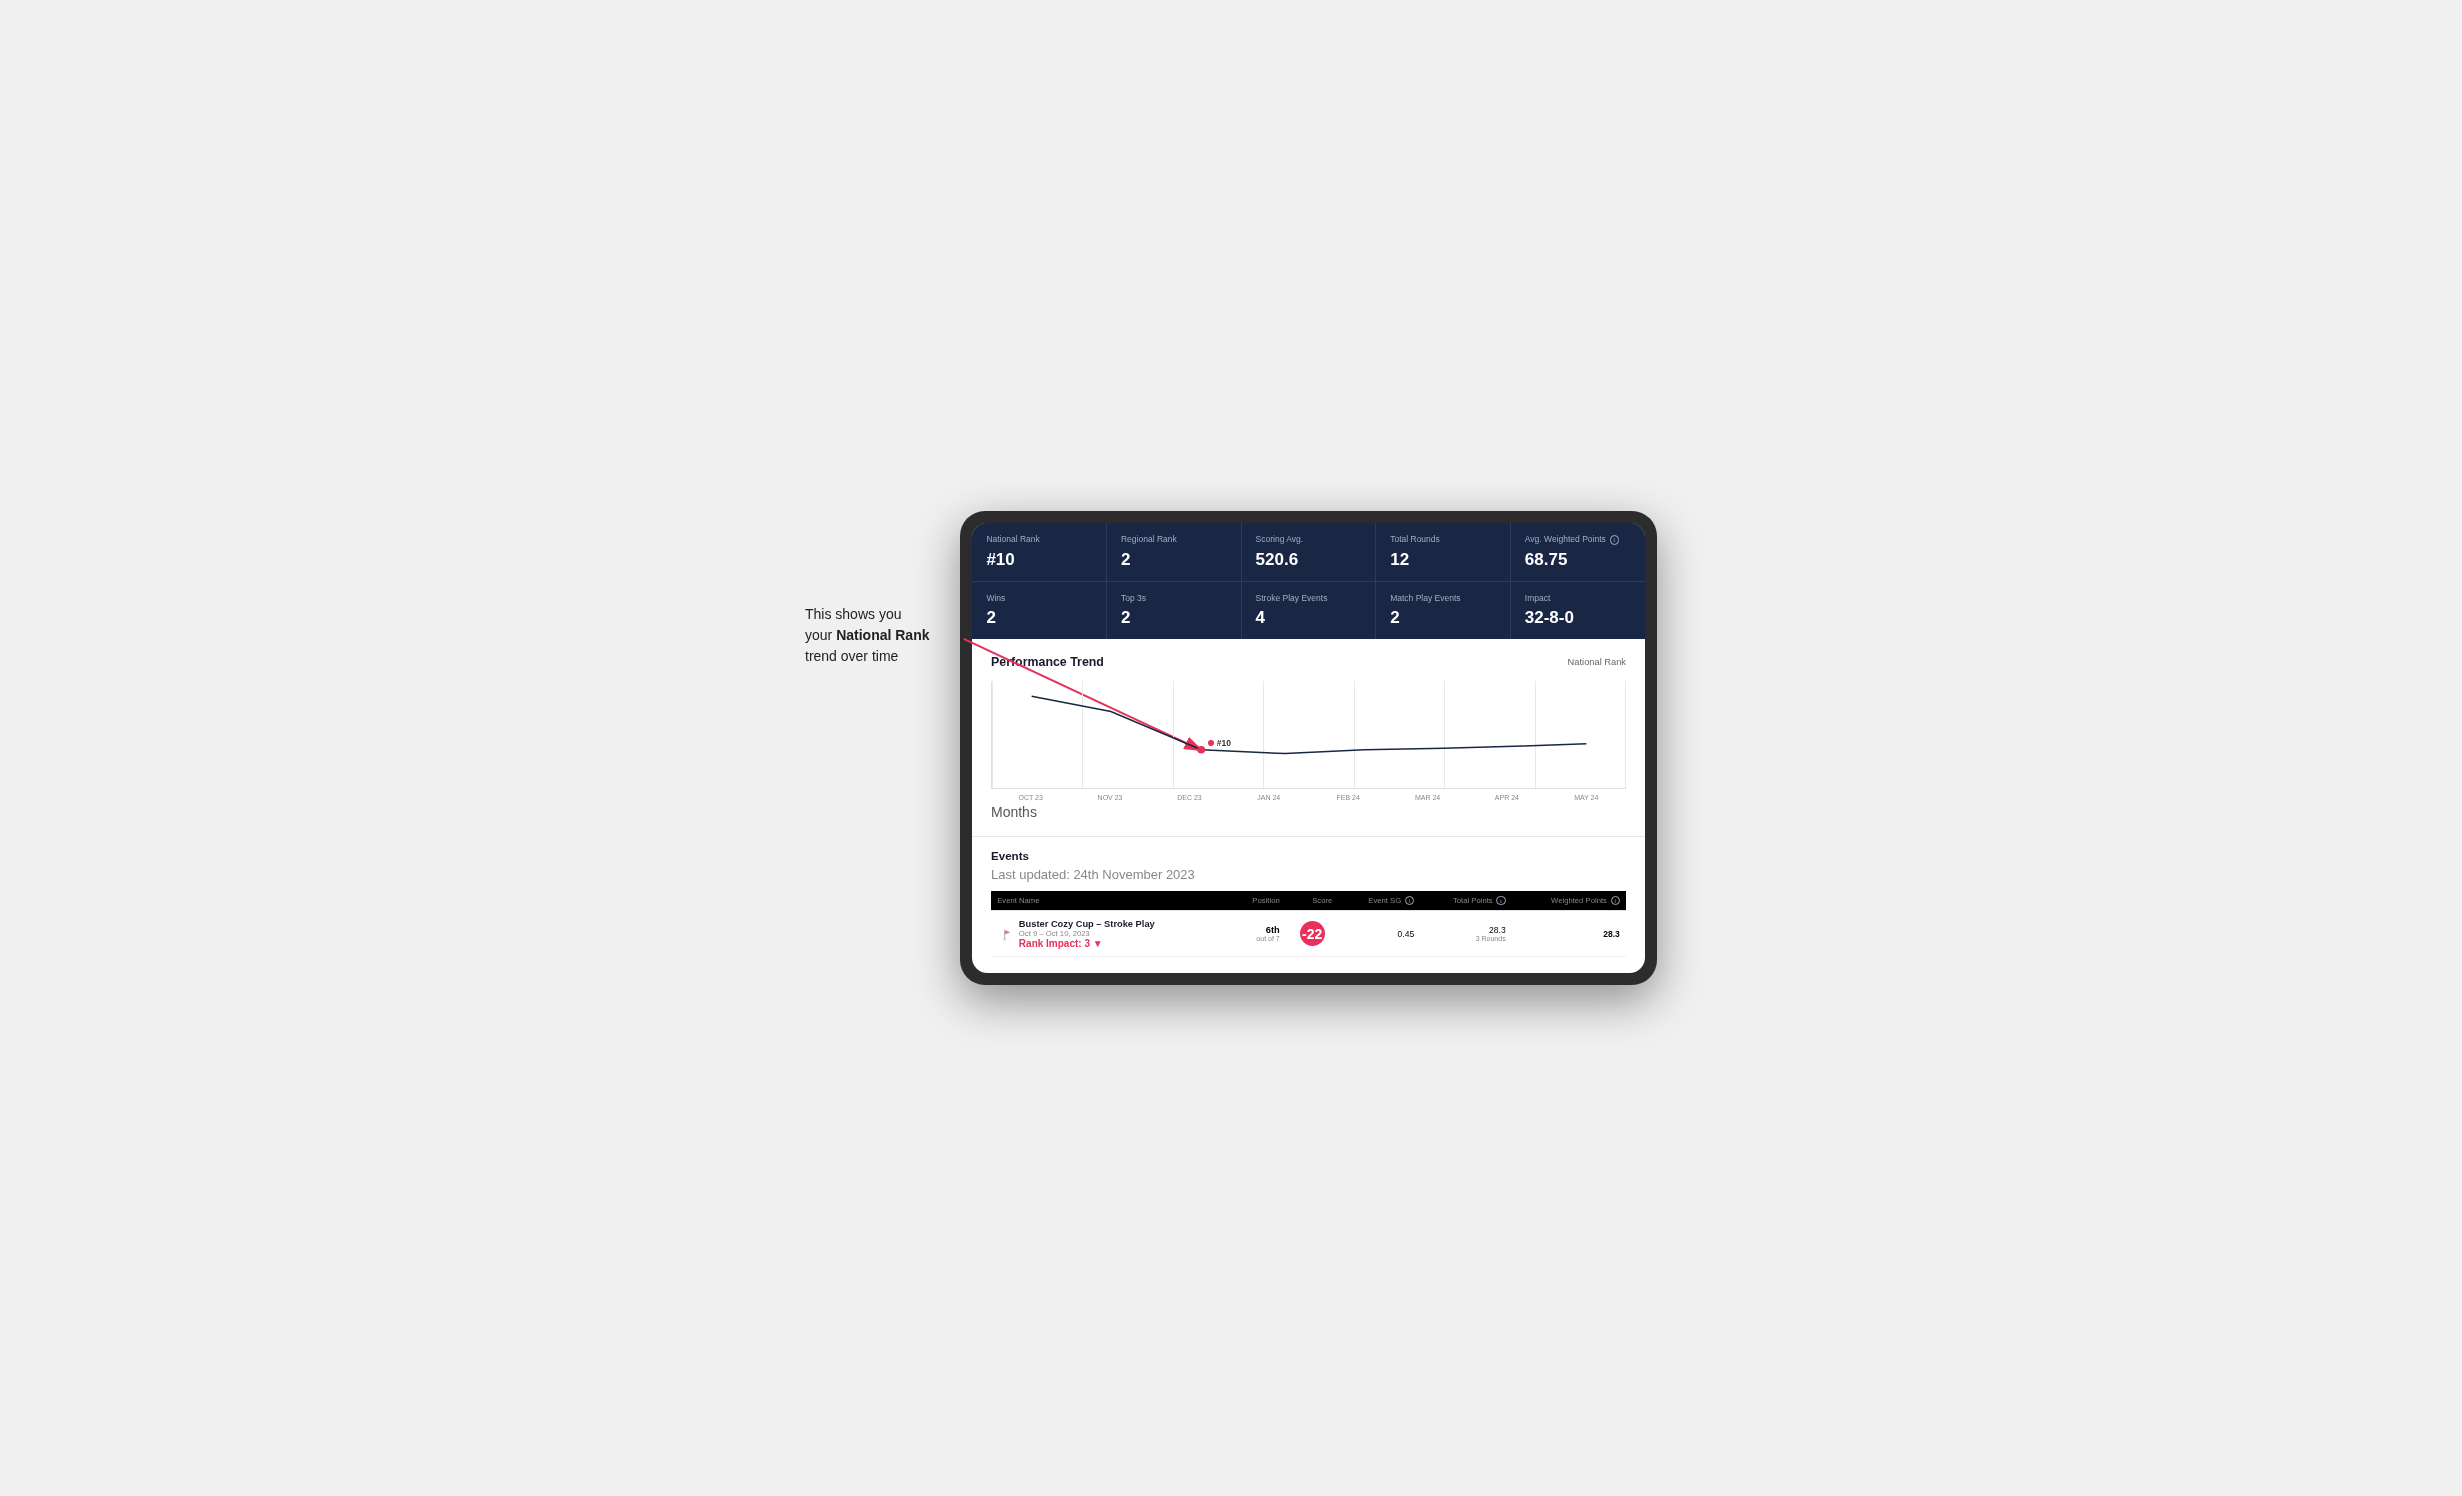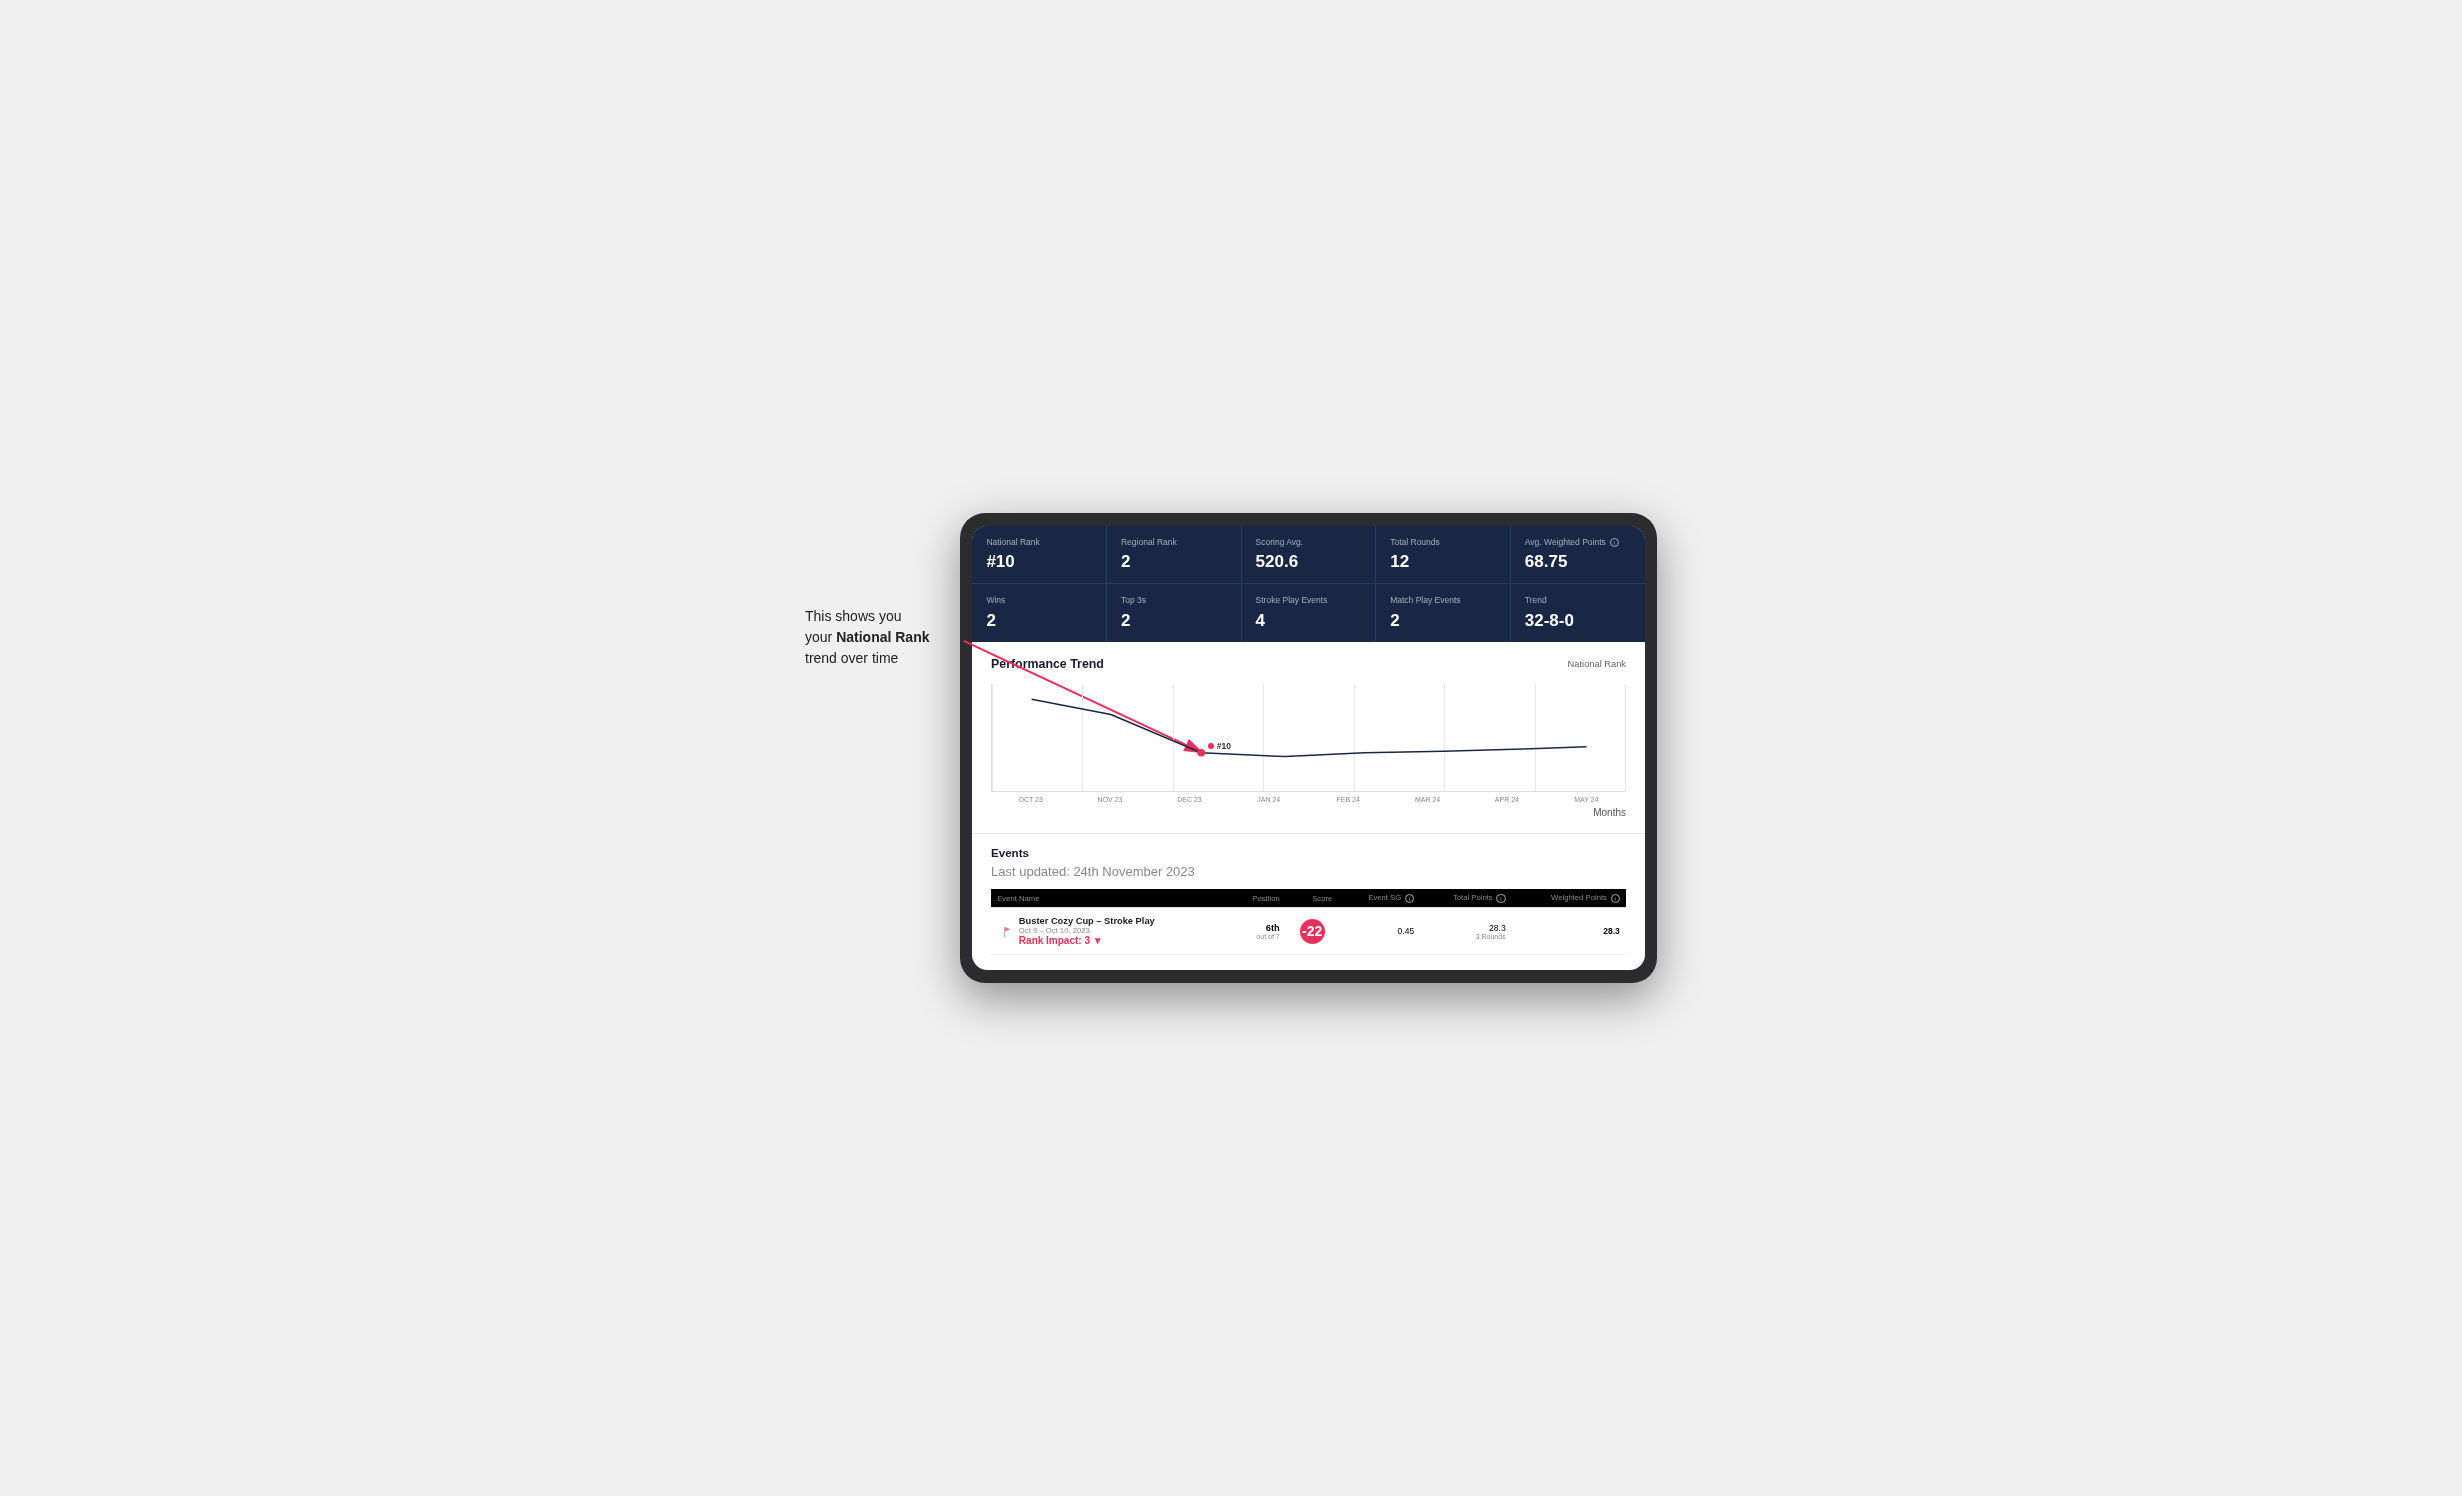--- a/index.html
+++ b/index.html
@@ -160,22 +160,22 @@
     }
 
     .chart-month-label {
       font-size: 7px;
       color: #888;
       text-align: center;
       flex: 1;
     }
 
     .chart-x-label {
-      text-align: right;
-      font-size: 10px;
+      text-align: left;
+      font-size: 14px;
       color: #555;
       margin-top: 3.1px;
     }
 
     
     .chart-svg {
       width: 100%;
       height: 100%;
       position: absolute;
       top: 0;
@@ -375,21 +375,21 @@
         </div>
         <div class="stat-cell">
           <div class="stat-label">Stroke Play Events</div>
           <div class="stat-value">4</div>
         </div>
         <div class="stat-cell">
           <div class="stat-label">Match Play Events</div>
           <div class="stat-value">2</div>
         </div>
         <div class="stat-cell">
-          <div class="stat-label">Trend</div>
+          <div class="stat-label">Impact</div>
           <div class="stat-value">32-8-0</div>
         </div>
       </div>
 
       <div class="performance-section">
         <div class="performance-header">
           <div class="performance-title">Performance Trend</div>
           <div class="national-rank-label">National Rank</div>
         </div>
 

